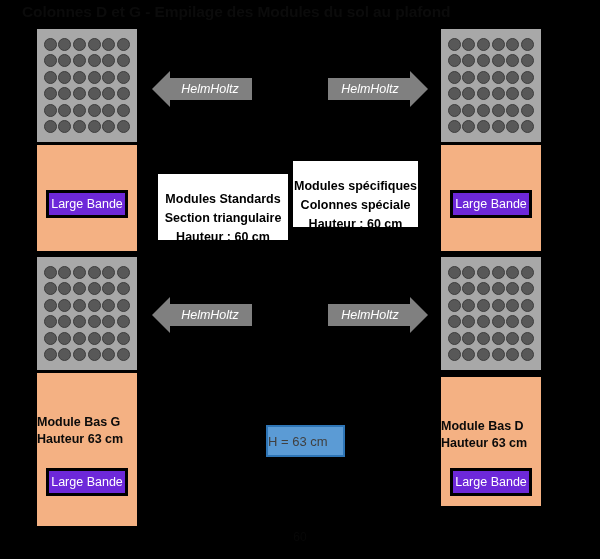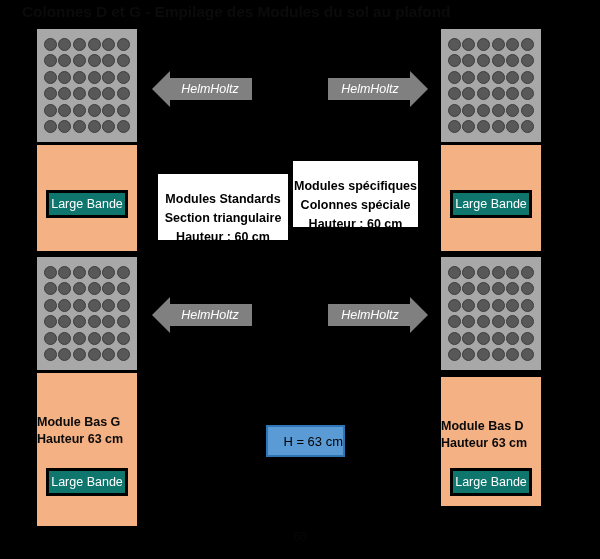--- a/index.html
+++ b/index.html
@@ -67,21 +67,21 @@
     text-align: left;
     font-size: 12.5px;
     font-weight: bold;
     color: #0a0a0a;
     line-height: 17px;
   }
 
   
   .chip {
     position: absolute;
-    background: #0f766e;
+    background: #6d28d9;
     border: 3px solid #000000;
     box-sizing: border-box;
     color: #ffffff;
     font-size: 12.5px;
     text-align: center;
     display: flex;
     align-items: center;
     justify-content: center;
   }
 
@@ -142,25 +142,25 @@
   }
   .arrow.left  .alabel { padding-left: 16px; }
   .arrow.right .alabel { padding-right: 16px; }
 
   
   .bluebox {
     position: absolute;
     background: #5b9bd5;
     border: 2px solid #2e75b6;
     box-sizing: border-box;
-    color: #000000;
+    color: #404040;
     font-size: 13px;
     display: flex;
     align-items: center;
-    justify-content: flex-end;
+    justify-content: flex-start;
   }
 
   
   .footer {
     position: absolute;
     left: 0;
     width: 600px;
     text-align: center;
     font-size: 12px;
     color: #070707;

